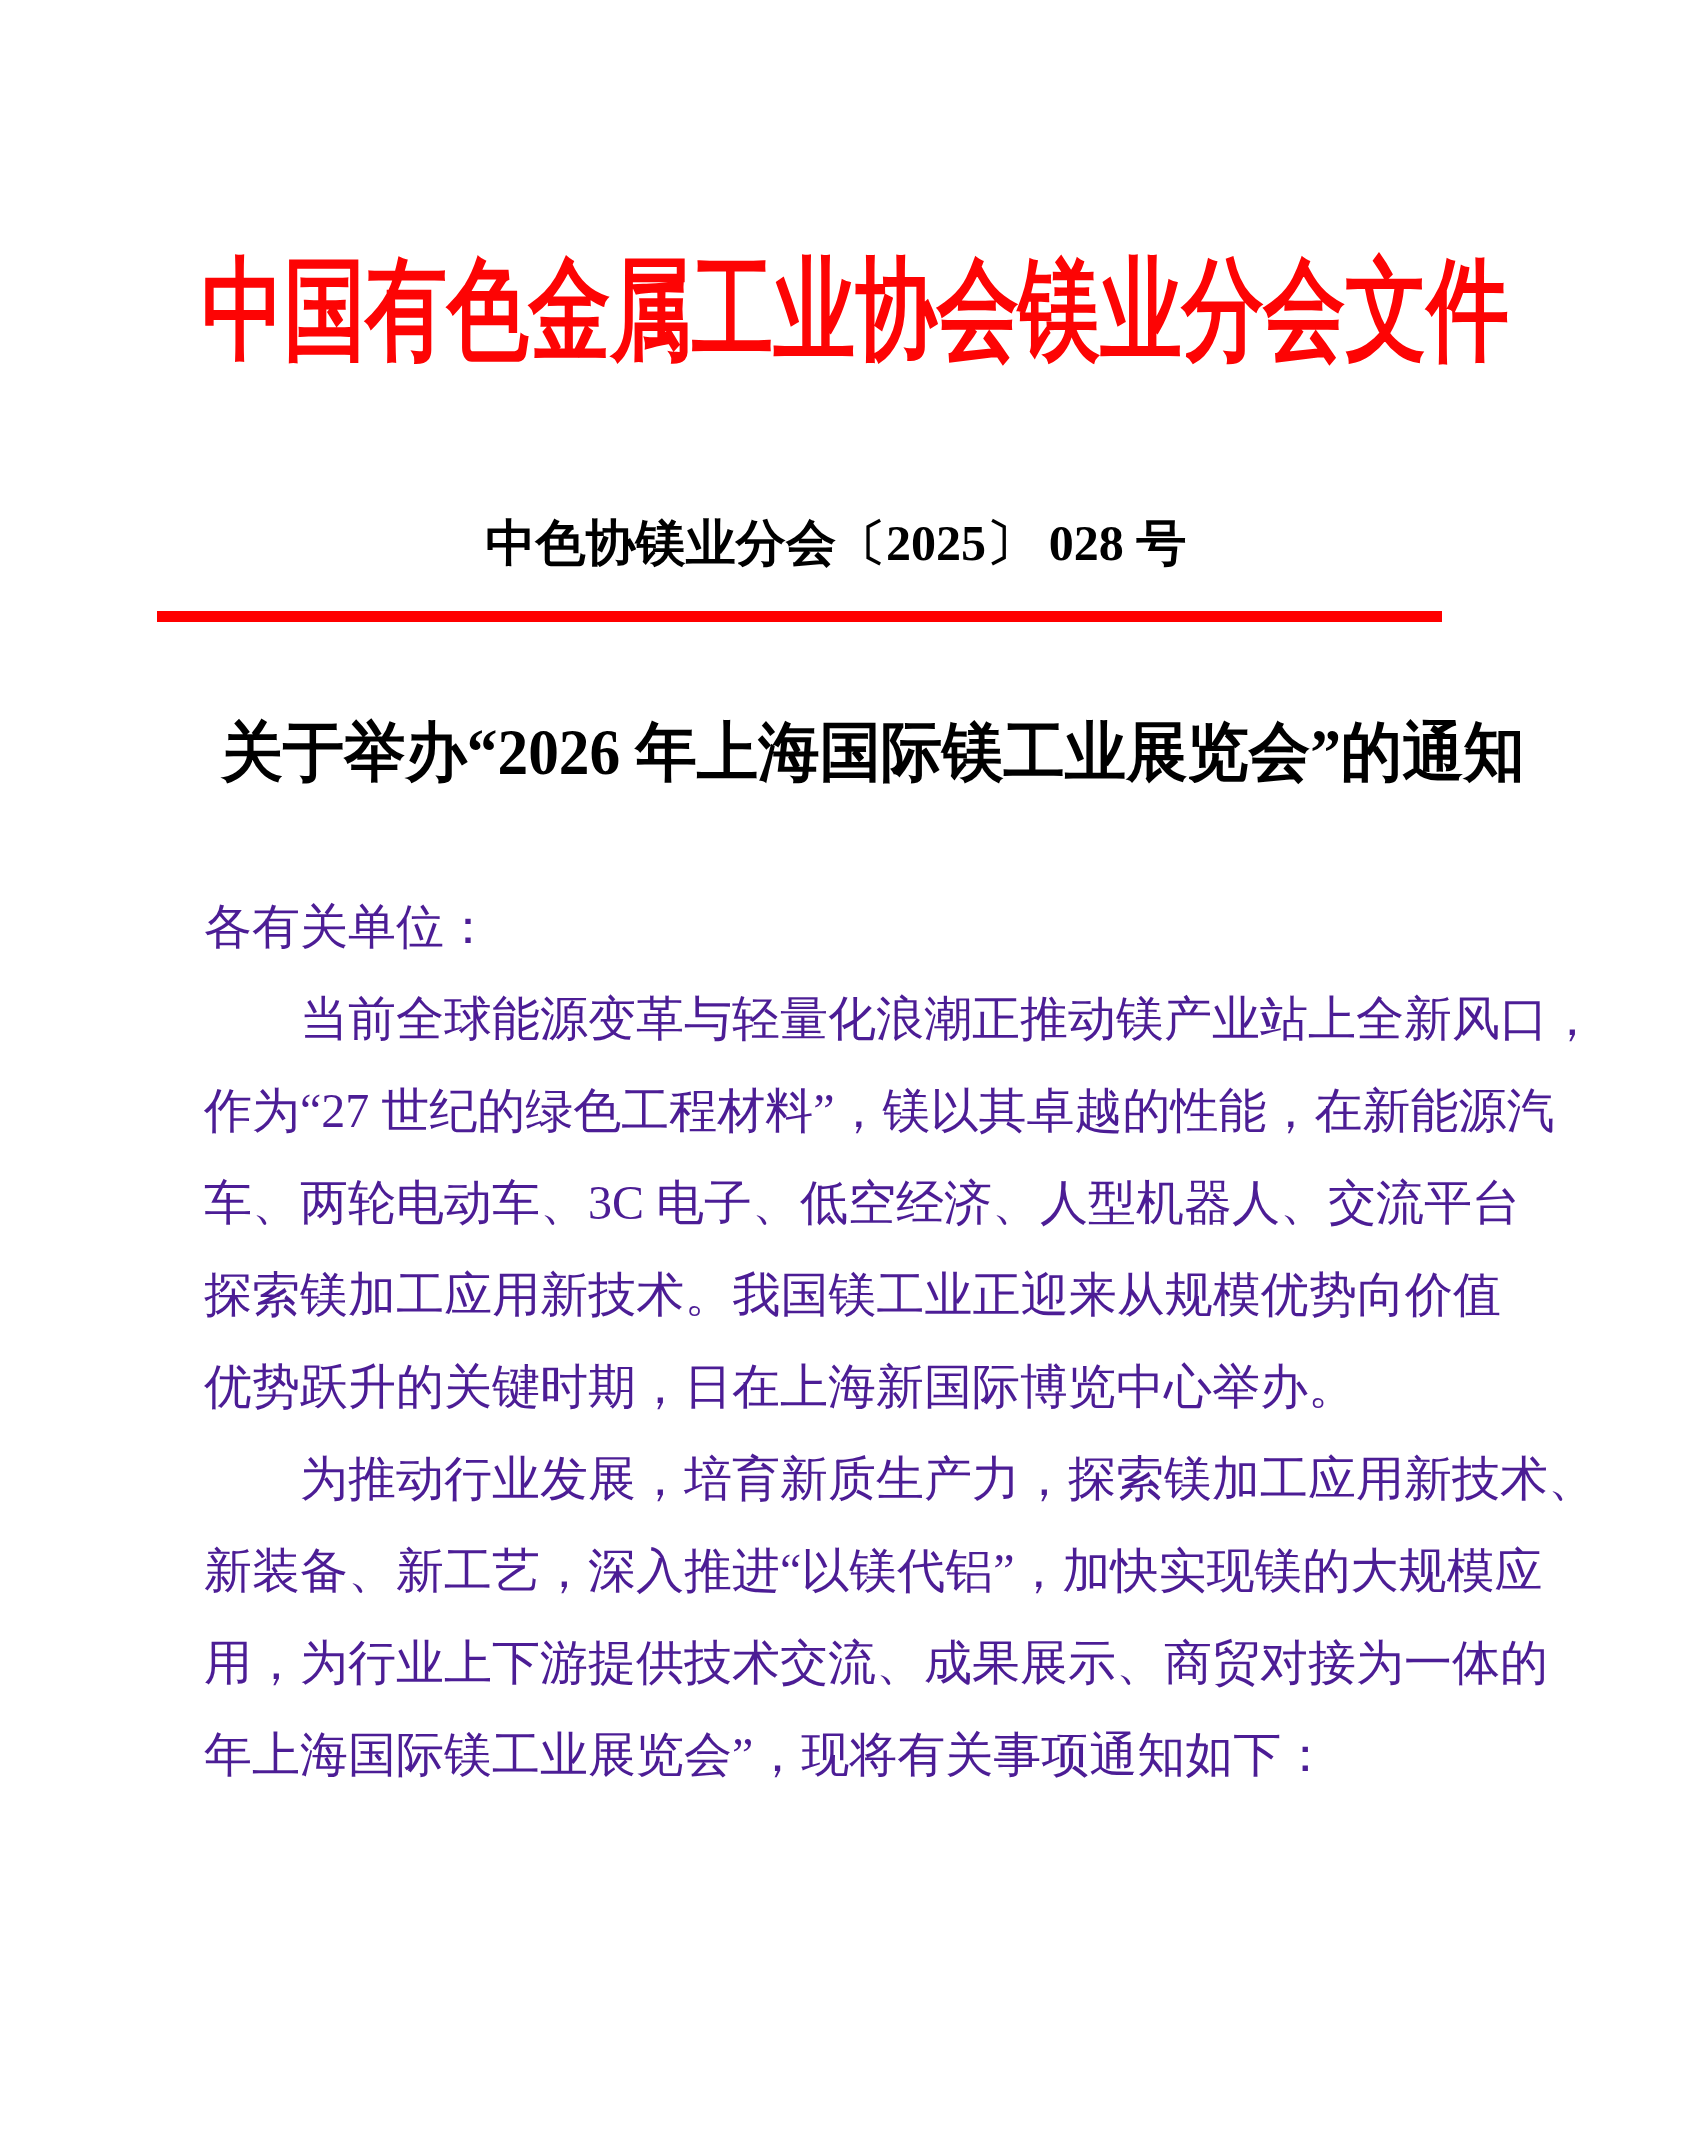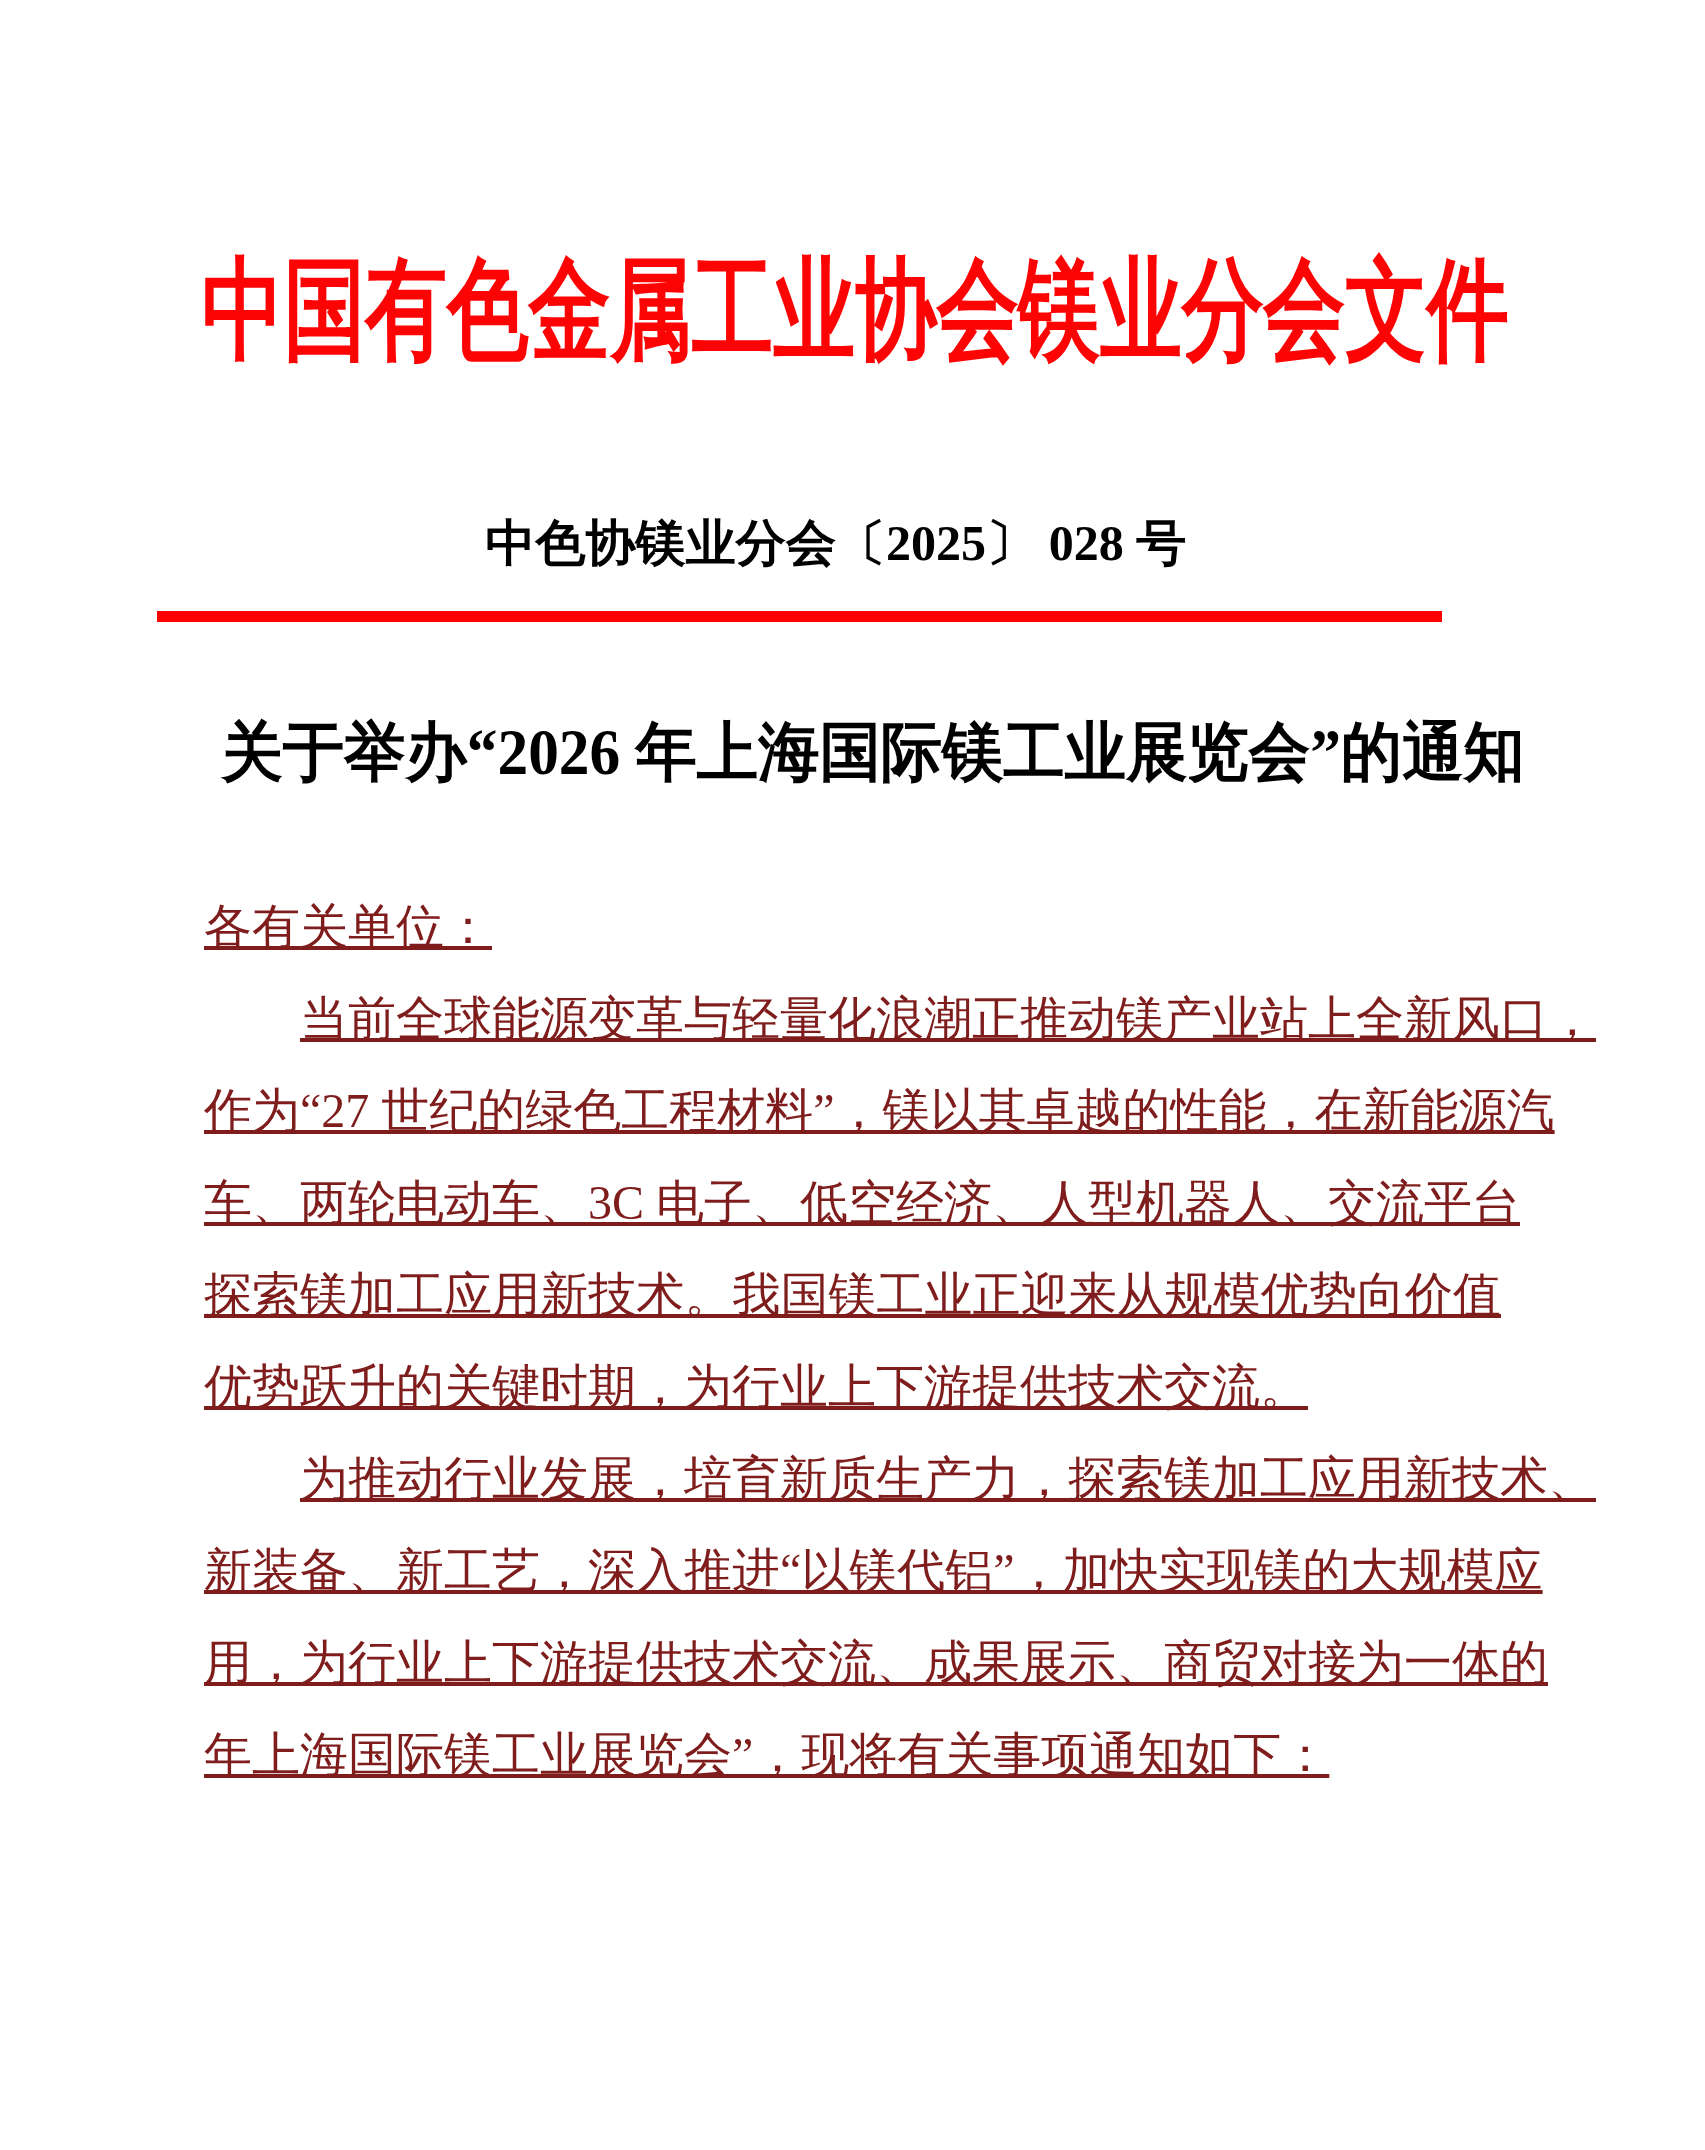--- a/index.html
+++ b/index.html
@@ -59,27 +59,27 @@
   <svg id="doc-number-svg" class="abs-svg" viewBox="0 0 3965 200" width="1705" height="86">
     <text x="1129" y="122" font-size="116" font-weight="700" textLength="1630" lengthAdjust="spacingAndGlyphs" fill="#000000">中色协镁业分会〔2025〕  028 号</text>
   </svg>
 
   <div id="red-divider" style="background-color: rgb(255, 0, 0);"></div>
 
   <svg id="notice-title-svg" class="abs-svg" viewBox="0 0 3965 230" width="1705" height="99">
     <text x="515" y="160" font-size="150" font-weight="700" textLength="3031" lengthAdjust="spacingAndGlyphs" fill="#000000">关于举办“2026 年上海国际镁工业展览会”的通知</text>
   </svg>
 
-  <div id="body-block" style="color: #7f1d1d; text-decoration: underline;">
+  <div id="body-block" style="color: #4c1d95;">
     <div class="body-line short">各有关单位：</div>
     <div class="body-line indent">当前全球能源变革与轻量化浪潮正推动镁产业站上全新风口，</div>
     <div class="body-line">作为“27 世纪的绿色工程材料”，镁以其卓越的性能，在新能源汽</div>
     <div class="body-line">车、两轮电动车、3C 电子、低空经济、人型机器人、交流平台</div>
     <div class="body-line">探索镁加工应用新技术。我国镁工业正迎来从规模优势向价值</div>
-    <div class="body-line short">优势跃升的关键时期，为行业上下游提供技术交流。</div>
+    <div class="body-line short">优势跃升的关键时期，日在上海新国际博览中心举办。</div>
     <div class="body-line indent">为推动行业发展，培育新质生产力，探索镁加工应用新技术、</div>
     <div class="body-line">新装备、新工艺，深入推进“以镁代铝”，加快实现镁的大规模应</div>
     <div class="body-line">用，为行业上下游提供技术交流、成果展示、商贸对接为一体的</div>
     <div class="body-line short">年上海国际镁工业展览会”，现将有关事项通知如下：</div>
   </div>
 
 </div>
 
 
 </body></html>

